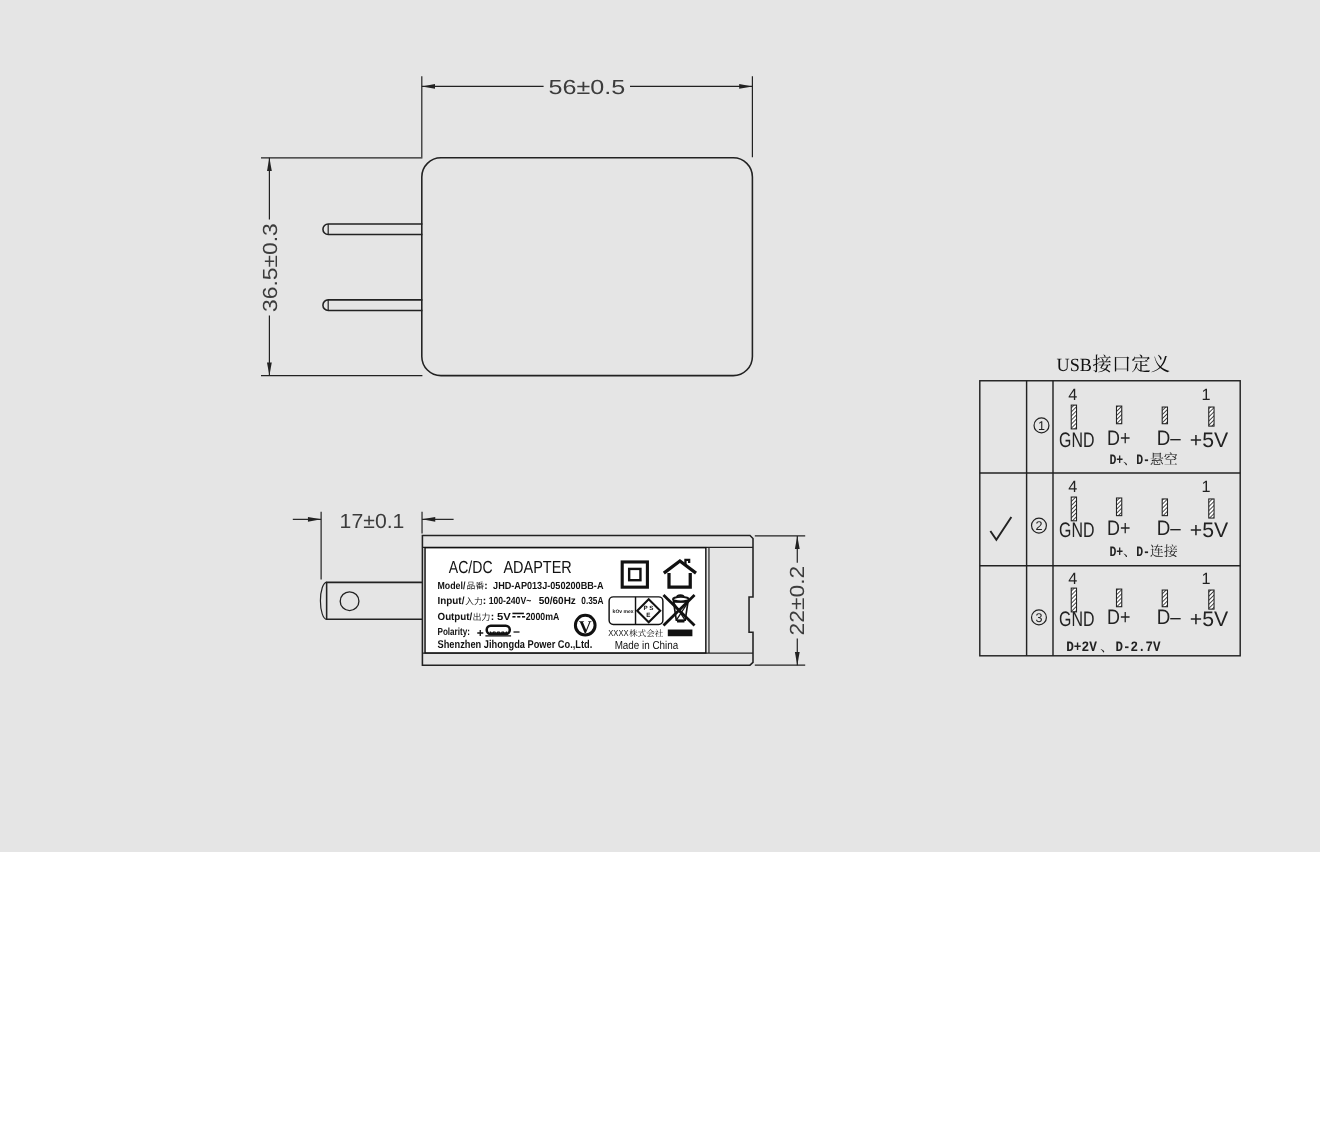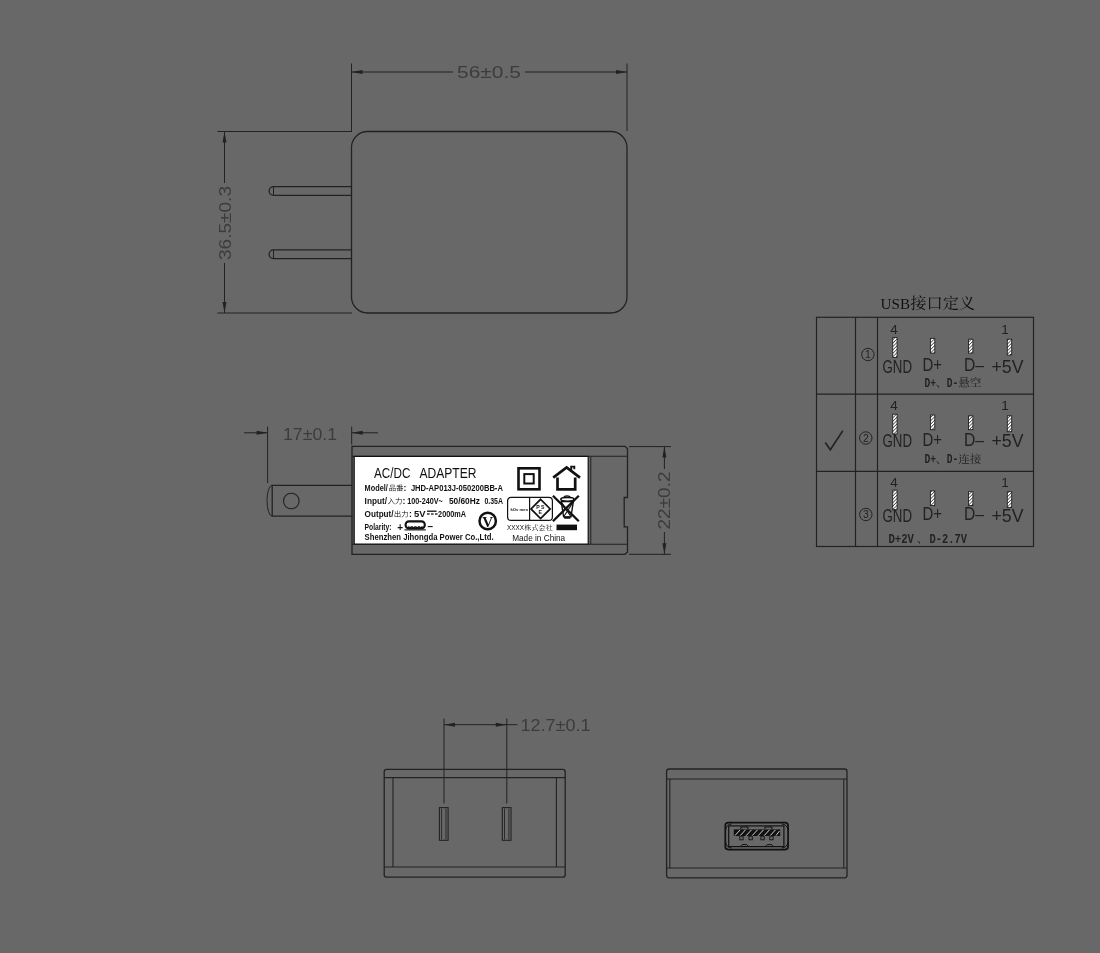--- a/index.html
+++ b/index.html
@@ -1,16 +1,16 @@
 <!DOCTYPE html>
 <html><head>
 <meta charset="utf-8">
 <style>
 html,body{margin:0;padding:0;background:#fff;}
-#page{position:relative;width:1100px;height:953px;background:#ef4444;overflow:hidden;filter:grayscale(1);}
+#page{position:relative;width:1100px;height:710px;background:#e5e5e5;overflow:hidden;filter:grayscale(1);}
 text{white-space:pre;}
 </style>
 </head>
 <body>
 <div id="page">
 <svg width="1100" height="953" viewBox="0 0 1100 953">
 <defs>
 <pattern id="hatch" width="2.4" height="2.4" patternUnits="userSpaceOnUse" patternTransform="rotate(45)">
 <rect width="2.4" height="2.4" fill="#fff"></rect>
           <line x1="0" y1="0" x2="0" y2="2.4" stroke="#111" stroke-width="1.25"></line>

